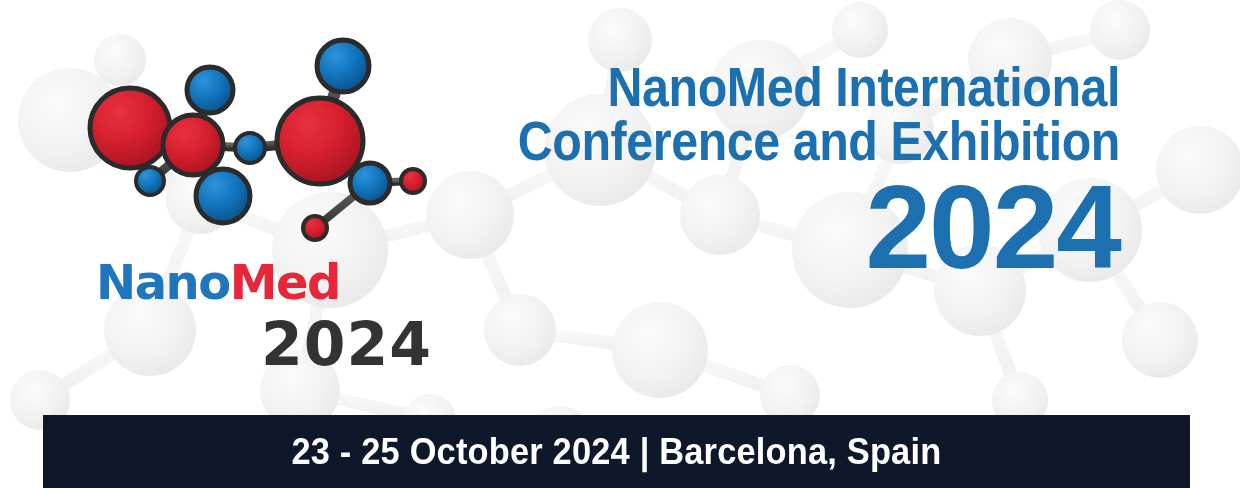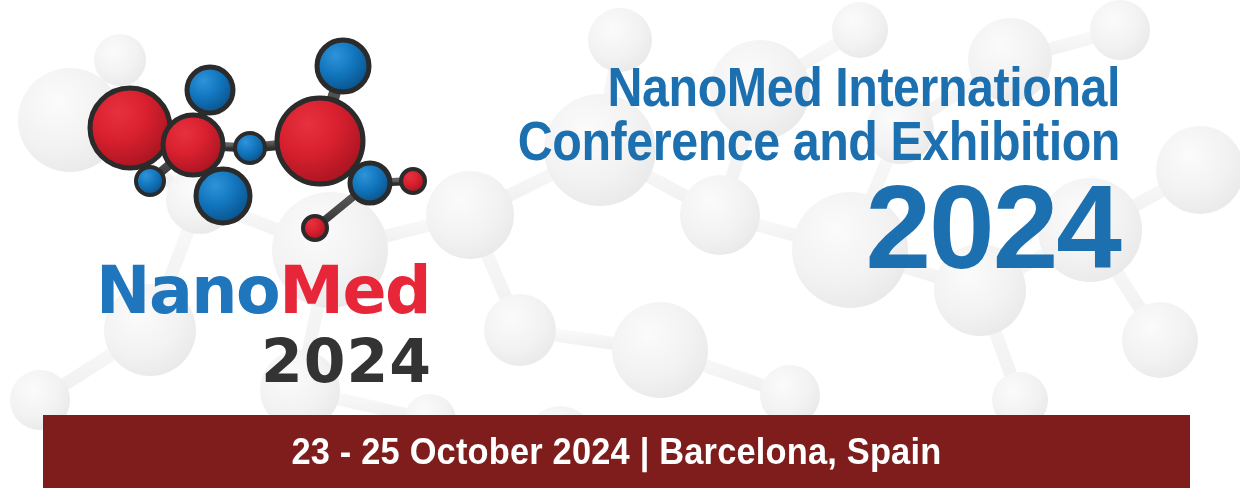--- a/index.html
+++ b/index.html
@@ -40,21 +40,21 @@
   #logo-wordmark {
     position: absolute;
     left: 96px;
     top: 258px;
     width: 340px;
     height: 130px;
   }
   #logo-nanomed {
     font-family: "DejaVu Sans", sans-serif;
     font-weight: bold;
-    font-size: 65px;
+    font-size: 48px;
     letter-spacing: -1.5px;
     line-height: 1;
     white-space: nowrap;
   }
   #logo-nano-part { color: #1f76bc; }
   #logo-med-part  { color: #e8263a; }
   #logo-year {
     font-family: "DejaVu Sans", sans-serif;
     font-weight: bold;
     font-size: 60px;
@@ -100,21 +100,21 @@
     white-space: nowrap;
   }
 
   
   #date-bar {
     position: absolute;
     left: 43px;
     top: 415px;
     width: 1147px;
     height: 73px;
-    background: #7f1d1d;
+    background: #0f172a;
     display: flex;
     align-items: center;
     justify-content: center;
   }
   #date-bar-text {
     font-family: "Liberation Sans Narrow", "Liberation Sans", sans-serif;
     font-weight: bold;
     font-size: 37px;
     color: #ffffff;
     letter-spacing: 0.2px;

